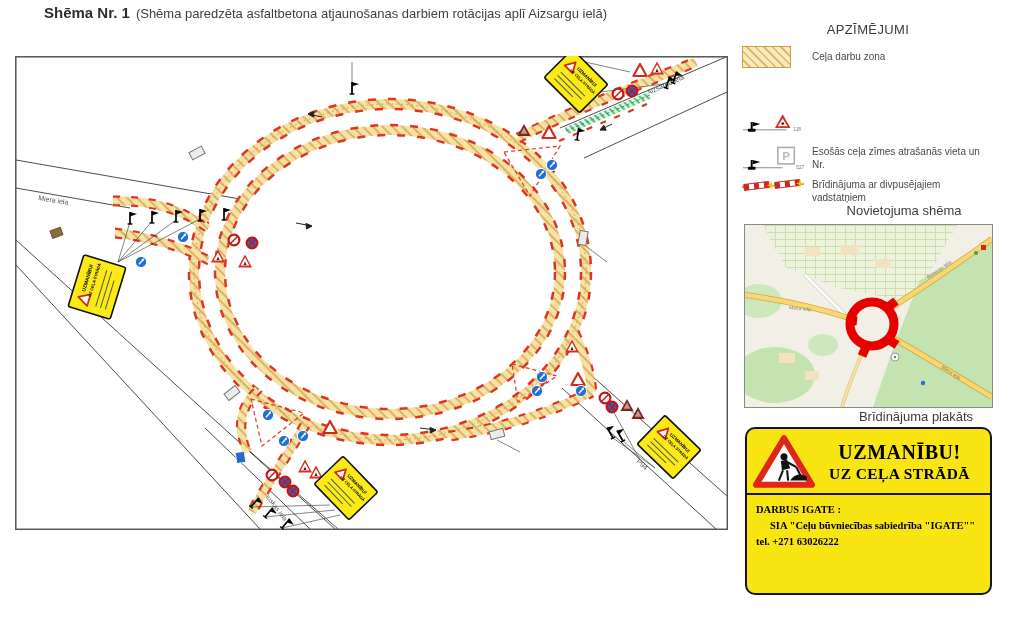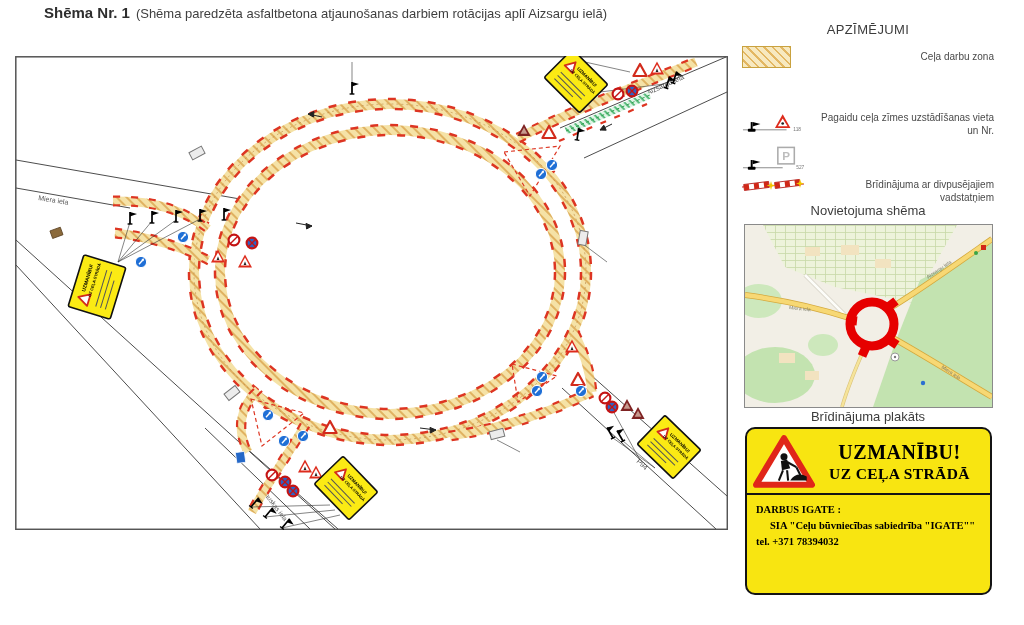--- a/index.html
+++ b/index.html
@@ -7,25 +7,25 @@
        font-family:"Liberation Sans", sans-serif;color:#3a3a3a;}
   
   #title{position:absolute;left:18px;top:4px;white-space:nowrap;margin-left:26px;}
   #title .main{font-size:15px;font-weight:bold;color:#2e2e2e;}
   #title .sub{font-size:13px;color:#3f3f3f;margin-left:6px;}
   
   #plan{position:absolute;left:15px;top:56px;width:713px;height:474px;}
   
   .rhead{position:absolute;left:868px;transform:translateX(-50%);font-size:13px;color:#3c3c3c;white-space:nowrap;}
   #legend-heading{top:22px;font-weight:400;letter-spacing:.4px;}
-  #loc-heading{top:203px;}
-  #poster-heading{top:409px;}
+  #loc-heading{top:203px;margin-left:36px;}
+  #poster-heading{top:409px;margin-left:48px;}
   .lrow{position:absolute;left:742px;width:260px;display:flex;align-items:flex-start;}
   .licon{width:62px;flex:0 0 62px;display:flex;justify-content:flex-start;}
-  .llabel{font-size:10px;line-height:1.3;color:#4a4a4a;padding-left:8px;padding-top:1px;width:182px;text-align:right;}
+  .llabel{font-size:10px;line-height:1.3;color:#4a4a4a;padding-left:8px;padding-top:1px;width:182px;}
   .swatch{width:47px;height:20px;}
   .swatch-yellow{border:1px solid #C9A23F;background:repeating-linear-gradient(45deg,#F7E9C0 0 4px,#E3B763 4px 6px);}
   .swatch-green{border:1px solid #54B878;background:repeating-linear-gradient(45deg,#E2F6E9 0 4px,#6FCB8F 4px 6px);}
   
   #map-box{position:absolute;left:744px;top:224px;width:247px;height:182px;border:1px solid #8a8a8a;}
   
   #poster{position:absolute;left:745px;top:427px;width:247px;height:168px;background:#F8E511;
           border:2.5px solid #141414;border-radius:10px;box-sizing:border-box;}
   #poster-header{display:flex;align-items:center;height:62px;padding:2px 6px 0 6px;}
   #poster-titles{flex:1;text-align:center;font-family:"Liberation Serif",serif;color:#000;}
@@ -314,35 +314,35 @@
         <line x1="1" y1="20" x2="46" y2="20" stroke="#888" stroke-width="1"></line>
         <rect x="9" y="12" width="2" height="9" fill="#000"></rect>
           <path d="M11,12 L19,14 L11,16.5 Z" fill="#000"></path>
           <rect x="6" y="19" width="8" height="3" rx="1" fill="#000"></rect>
         <path d="M42,4 L50,18 L34,18 Z" fill="#DD2B1C"></path>
           <path d="M42,8.4 L47,16.4 L37,16.4 Z" fill="#fff"></path>
           <circle cx="42" cy="13.5" r="1.4" fill="#222"></circle>
         <text x="53" y="21" font-size="5" fill="#777">118</text>
       </svg>
     </div>
-    <div class="llabel">Pagaidu ceļa zīmes uzstādīšanas vieta un Nr.</div>
   </div>
 
   <div class="lrow" style="top:144px">
     <div class="licon">
       <svg width="64" height="32" viewBox="0 0 64 32">
         <line x1="1" y1="24" x2="42" y2="24" stroke="#888" stroke-width="1"></line>
         <rect x="9" y="16" width="2" height="9" fill="#000"></rect>
           <path d="M11,16 L19,18 L11,20.5 Z" fill="#000"></path>
           <rect x="6" y="23" width="8" height="3" rx="1" fill="#000"></rect>
         <rect x="37" y="3" width="17" height="17" fill="#fff" stroke="#ABABAB" stroke-width="1.6"></rect>
         <text x="45.5" y="16.5" font-size="12" font-weight="bold" fill="#BDBDBD" text-anchor="middle">P</text>
         <text x="56" y="25" font-size="5" fill="#777">527</text>
       </svg>
     </div>
+    <div class="llabel">Esošās ceļa zīmes atrašanās vieta un Nr.</div>
   </div>
 
   <div class="lrow" style="top:177px">
     <div class="licon">
       <svg width="62" height="18" viewBox="0 0 62 18">
         <line x1="0" y1="10" x2="62" y2="7" stroke="#C22" stroke-width="1.2"></line>
         <g transform="rotate(-7 14 9)">
           <rect x="2" y="6" width="25" height="6" fill="#fff" stroke="#A11" stroke-width="0.8"></rect>
           <rect x="2" y="6" width="5" height="6" fill="#D02818"></rect>
             <rect x="12" y="6" width="5" height="6" fill="#D02818"></rect>
@@ -429,17 +429,17 @@
       </svg>
       <div id="poster-titles">
         <div id="poster-title">UZMANĪBU!</div>
         <div id="poster-subtitle">UZ CEĻA STRĀDĀ</div>
       </div>
     </div>
     <div id="poster-divider"></div>
     <div id="poster-body">
       <div>DARBUS IGATE :</div>
       <div class="indent">SIA "Ceļu būvniecības sabiedrība "IGATE""</div>
-      <div>tel. +371 78394032</div>
+      <div>tel. +271 63026222</div>
     </div>
   </div>
 
 </div>
 
 </body></html>

